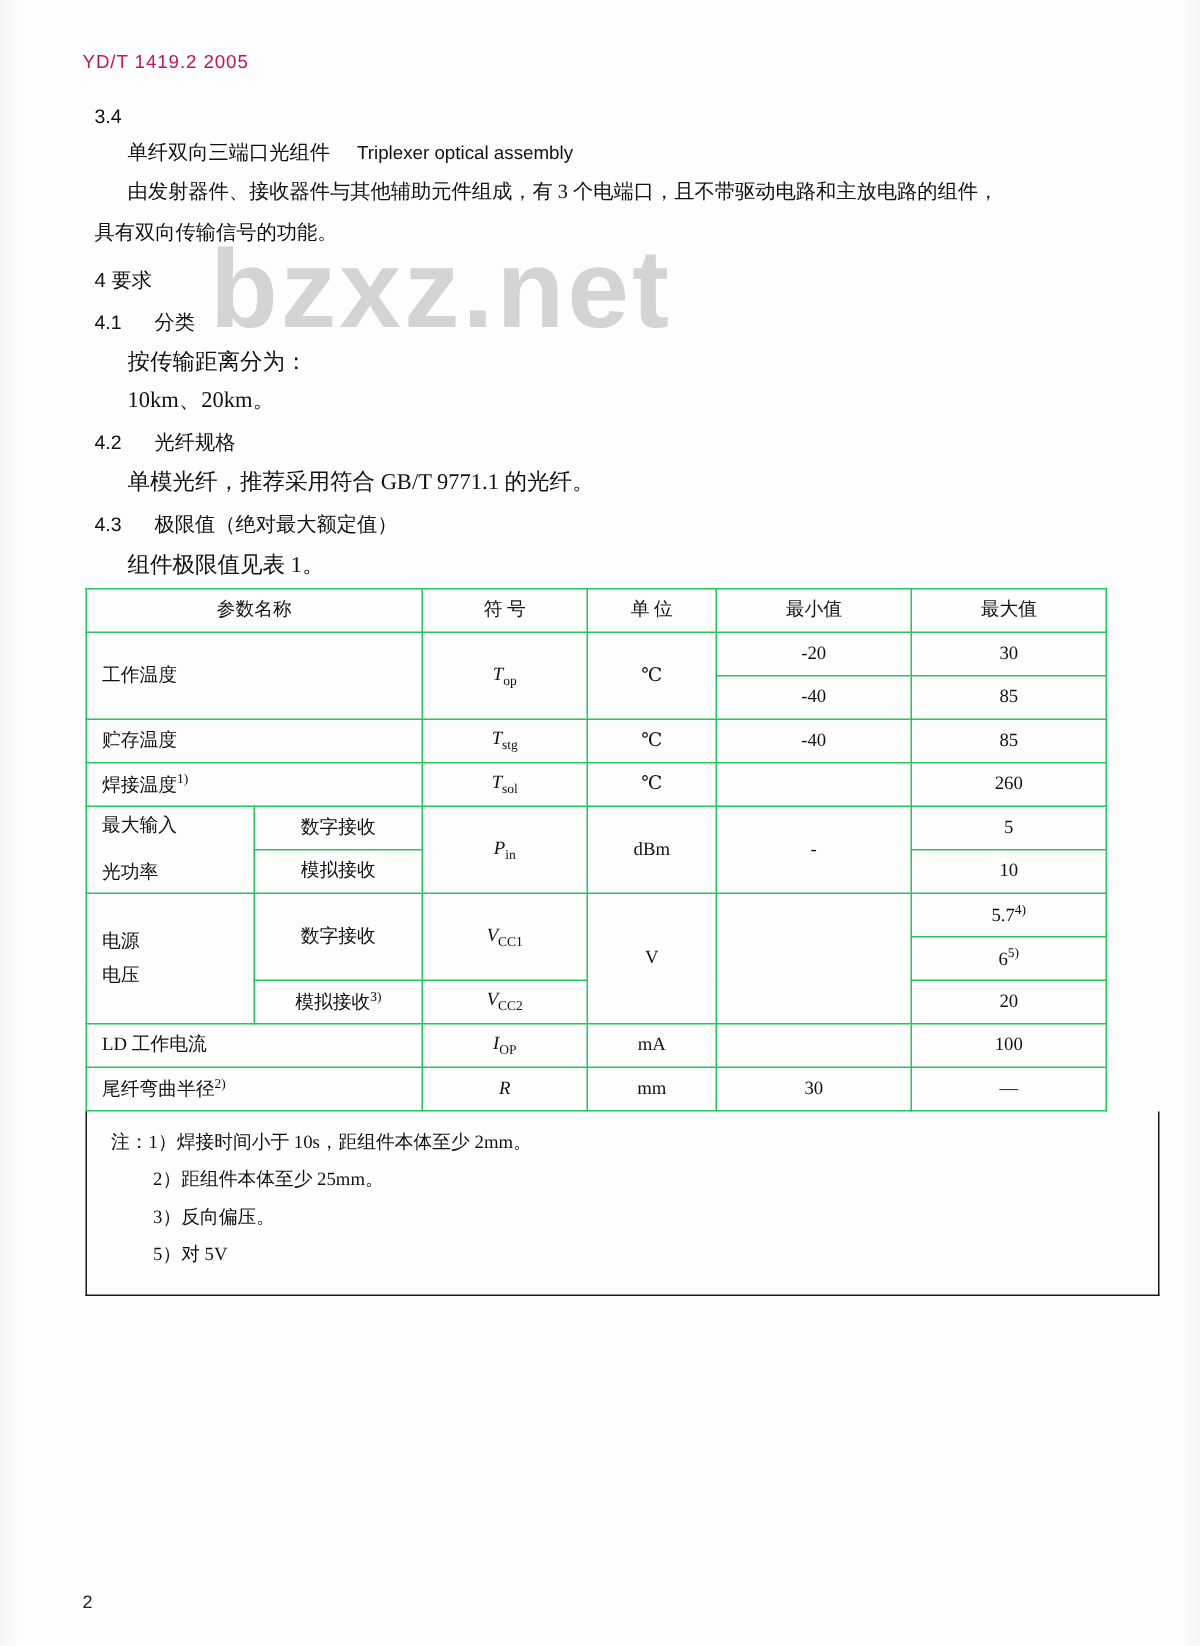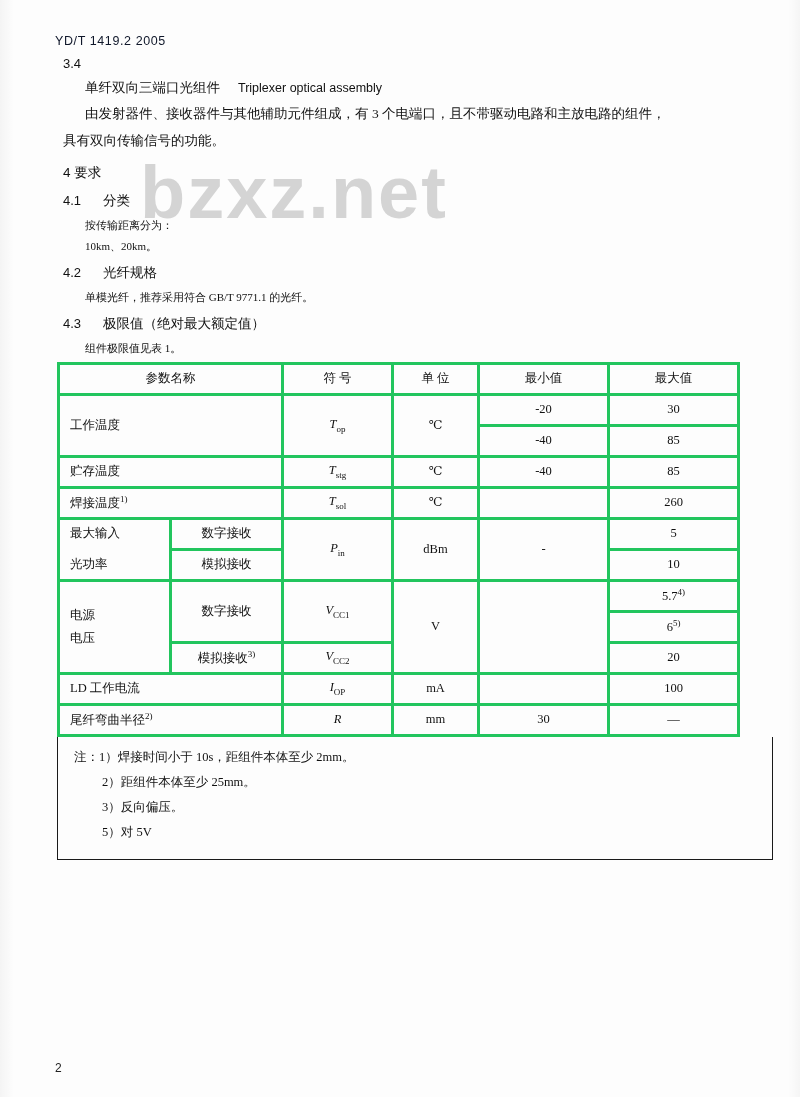--- a/index.html
+++ b/index.html
@@ -33,22 +33,22 @@
   .content {
     position: absolute;
     left: 55px;
     top: 34px;
     width: 690px;
   }
   .header-line {
     font-family: "Liberation Sans", sans-serif;
     font-size: 12.5px;
     letter-spacing: 0.6px;
-    color: #0f172a;
-    margin-bottom: 8px;
+    color: #be185d;
+    margin-bottom: 22px;
   }
   .clause-num {
     font-family: "Liberation Sans", sans-serif;
     font-size: 13px;
     margin: 0 0 8px 0;
     padding-left: 8px;
   }
   .clause-title {
     font-size: 13.5px;
     margin: 0 0 7px 0;
@@ -81,21 +81,21 @@
     font-size: 13px;
     margin: 10px 0 8px 0;
     padding-left: 8px;
   }
   .sub-head .zh {
     margin-left: 22px;
     font-family: "Liberation Serif", serif;
     font-size: 13.5px;
   }
   .list-line {
-    font-size: 11px;
+    font-size: 15px;
     padding-left: 30px;
     margin: 0 0 6px 0;
   }
 
   
   .watermark {
     position: absolute;
     left: 140px;
     top: 150px;
     font-family: "Liberation Sans", sans-serif;
@@ -117,21 +117,21 @@
   }
   .table-caption .gap { display:inline-block; width: 14px; }
   table.limits {
     border-collapse: collapse;
     width: 680px;
     margin-left: 2px;
     font-size: 12.5px;
     table-layout: fixed;
   }
   table.limits td {
-    border: 3px solid #22c55e;
+    border: 1px solid #22c55e;
     height: 26px;
     text-align: center;
     vertical-align: middle;
     padding: 1px 3px;
     line-height: 1.2;
   }
   table.limits td.lbl {
     text-align: left;
     padding-left: 10px;
   }

